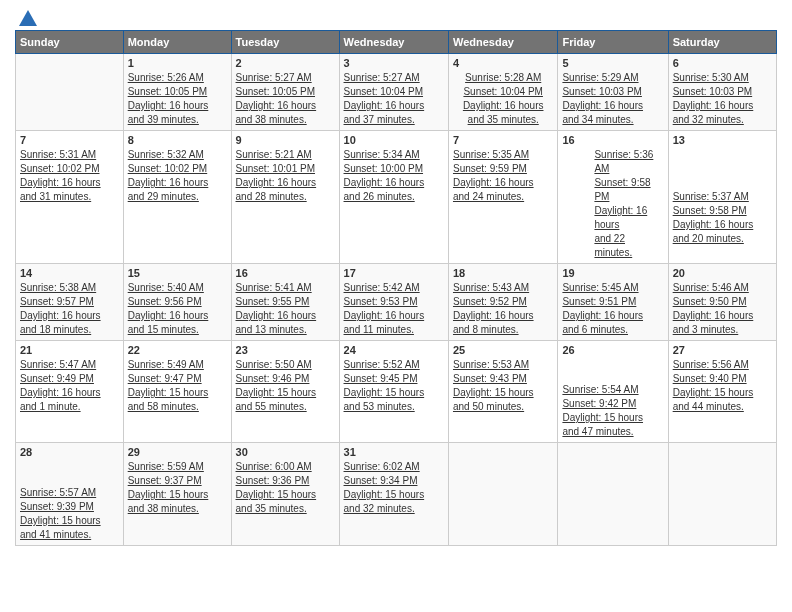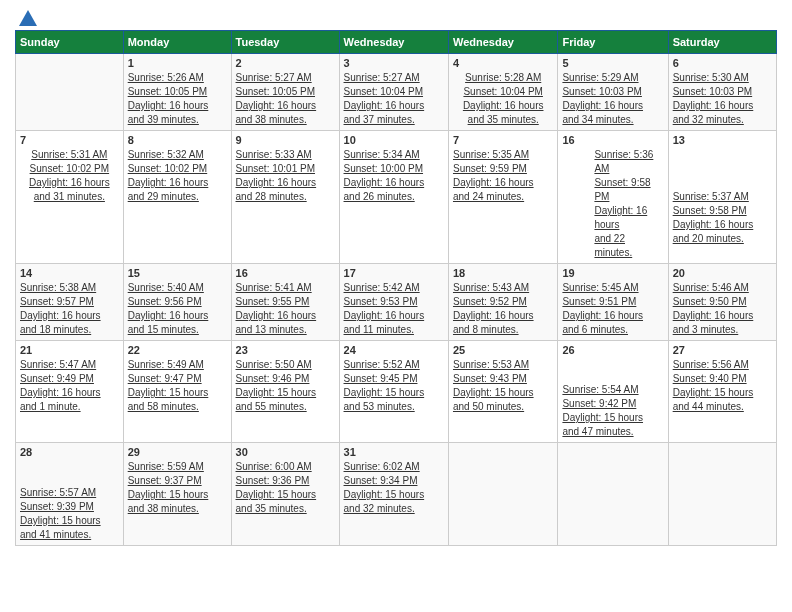--- a/index.html
+++ b/index.html
@@ -27,21 +27,21 @@
     }
     .title-section {
       text-align: right;
     }
     table {
       width: 100%;
       border-collapse: collapse;
       font-size: 10px;
     }
     thead tr th {
-      background-color: #15803d;
+      background-color: #737373;
       color: #fff;
       padding: 5px 4px;
       text-align: left;
       font-size: 11px;
       border: 1px solid #1a5a9a;
     }
     tbody tr td {
       border: 1px solid #ccc;
       vertical-align: top;
       padding: 3px 4px;
@@ -148,35 +148,35 @@
             <span class="day-number">6</span>
             <div class="cell-content" style="white-space: pre-line;">Sunrise: 5:30 AM
 Sunset: 10:03 PM
 Daylight: 16 hours
 and 32 minutes.</div>
           </td>
         </tr>
         <tr>
           <td>
             <span class="day-number">7</span>
-            <div class="cell-content" style="white-space: pre-line; text-align: center;">Sunrise: 5:31 AM
+            <div class="cell-content" style="white-space: pre-line;">Sunrise: 5:31 AM
 Sunset: 10:02 PM
 Daylight: 16 hours
 and 31 minutes.</div>
           </td>
           <td>
             <span class="day-number">8</span>
             <div class="cell-content" style="white-space: pre-line;">Sunrise: 5:32 AM
 Sunset: 10:02 PM
 Daylight: 16 hours
 and 29 minutes.</div>
           </td>
           <td>
             <span class="day-number">9</span>
-            <div class="cell-content" style="white-space: pre-line;">Sunrise: 5:33 AM
+            <div class="cell-content" style="white-space: pre-line;">Sunrise: 5:21 AM
 Sunset: 10:01 PM
 Daylight: 16 hours
 and 28 minutes.</div>
           </td>
           <td>
             <span class="day-number">10</span>
             <div class="cell-content" style="white-space: pre-line;">Sunrise: 5:34 AM
 Sunset: 10:00 PM
 Daylight: 16 hours
 and 26 minutes.</div>

